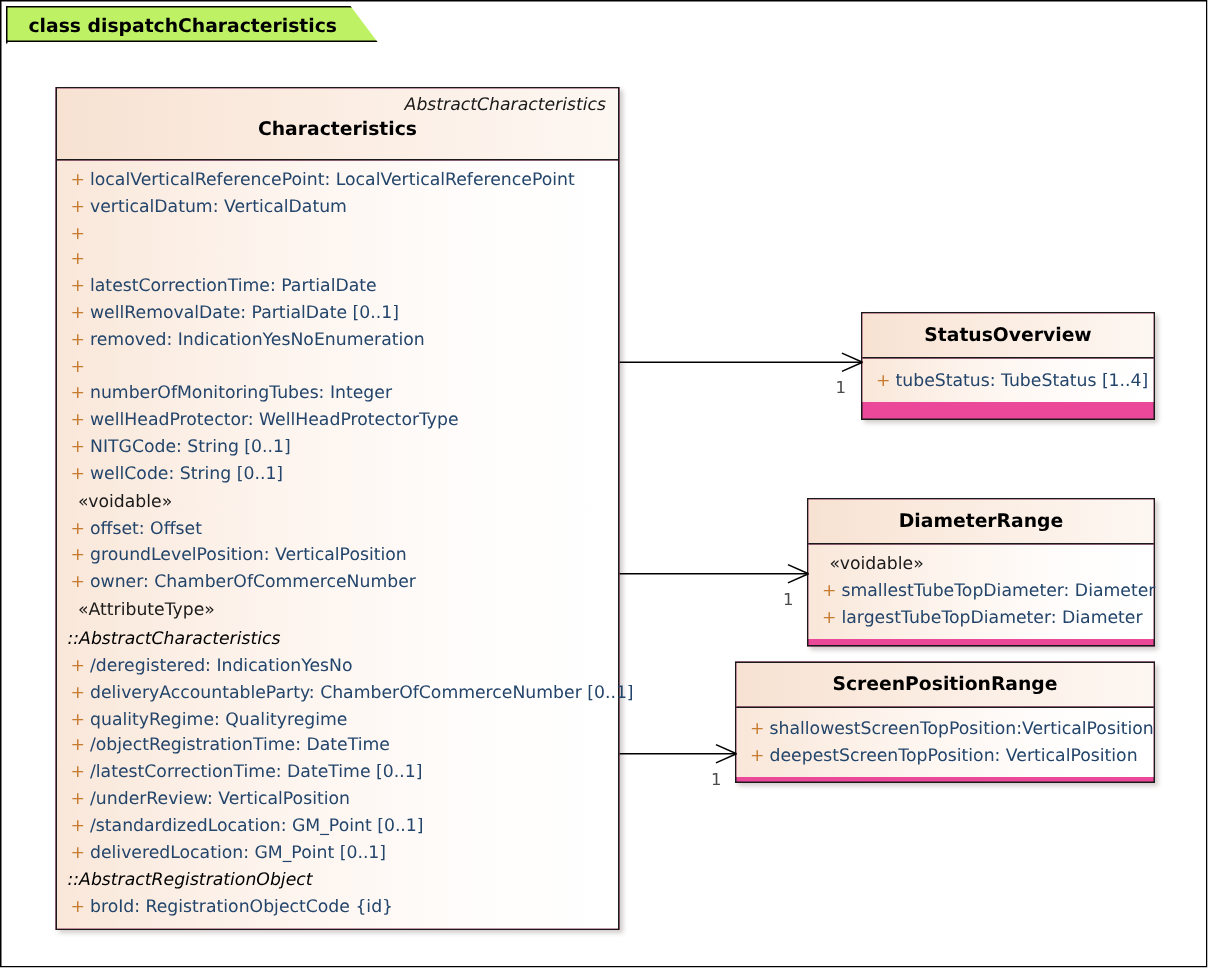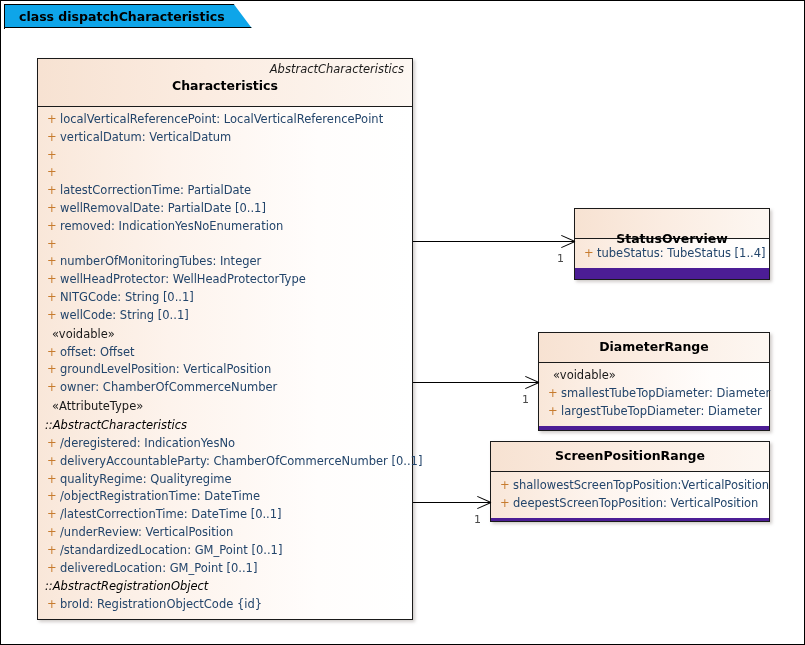--- a/index.html
+++ b/index.html
@@ -17,21 +17,21 @@
     font-family: "DejaVu Sans", "Liberation Sans", sans-serif;
     overflow: hidden;
   }
 
   
   .diagram-tab {
     position: absolute;
     left: 3px;
     top: 3px;
     height: 24px;
-    background: #0ea5e9;
+    background: #bef264;
     border: 1px solid #000000;
     border-left: 1px solid #000000;
     box-sizing: border-box;
     padding: 0 26px 0 14px;
     display: flex;
     align-items: center;
     font-size: 12.5px;
     font-weight: bold;
     color: #000000;
     clip-path: polygon(0 0, calc(100% - 18px) 0, 100% 100%, 0 100%);
@@ -44,21 +44,21 @@
     width: 1px;
     height: 2px;
     background: #000000;
   }
 
   
   .uml-class {
     position: absolute;
     box-sizing: border-box;
     border: 1px solid #1a1a1a;
-    background: #4c1d95;
+    background: #ec4899;
     box-shadow: 2px 2px 3px rgba(140,130,125,0.40);
   }
   .uml-header {
     box-sizing: border-box;
     border-bottom: 1px solid #1a1a1a;
     background: linear-gradient(to right, #f7e2d2 0%, #fbece1 45%, #fdf7f2 100%);
     position: relative;
     padding: 3px 8px 5px 8px;
   }
   .uml-parent {
@@ -257,21 +257,21 @@
         </div>
         <div class="group-row">::AbstractRegistrationObject</div>
         <div class="attr-row">
           <span class="attr-vis">+</span>
           <span class="attr-text">broId: RegistrationObjectCode {id}</span>
         </div>
       </div>
   </div>
 
   <div class="uml-class" style="left:573px; top:207px; width:196px; height:72px;">
-    <div class="uml-header" style="height:30px; padding-top:21px;">
+    <div class="uml-header" style="height:30px; padding-top:5px;">
       <div class="uml-name">StatusOverview</div>
     </div>
     <div class="uml-body" id="body-status" style="padding-top:6px;">
         <div class="attr-row">
           <span class="attr-vis">+</span>
           <span class="attr-text">tubeStatus: TubeStatus [1..4]</span>
         </div>
       </div>
   </div>
 

